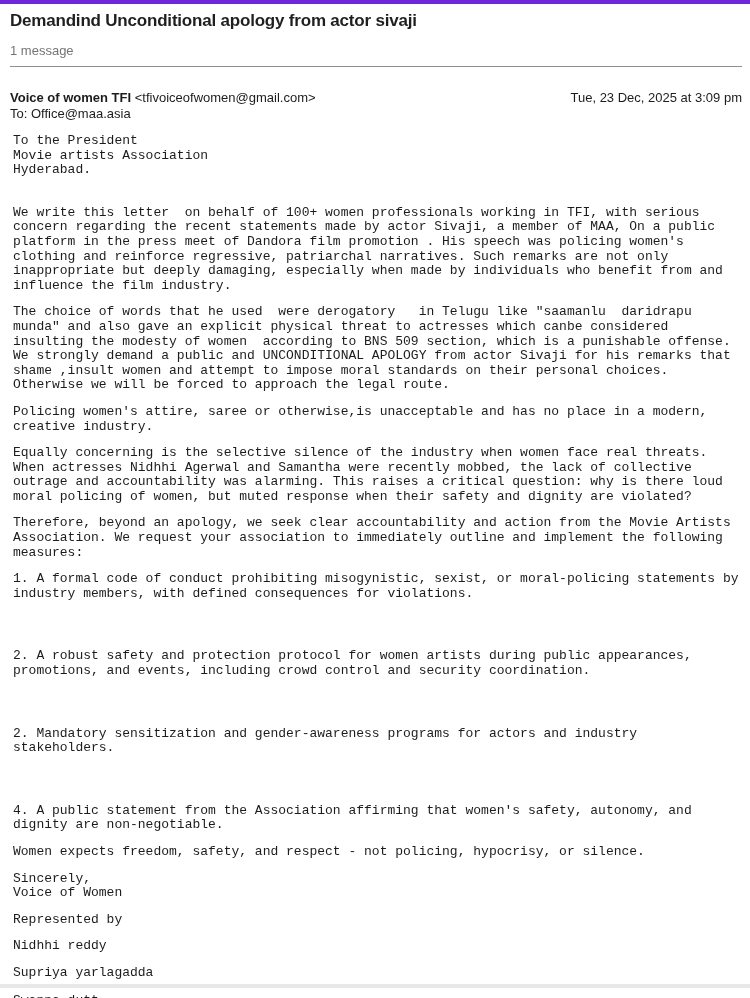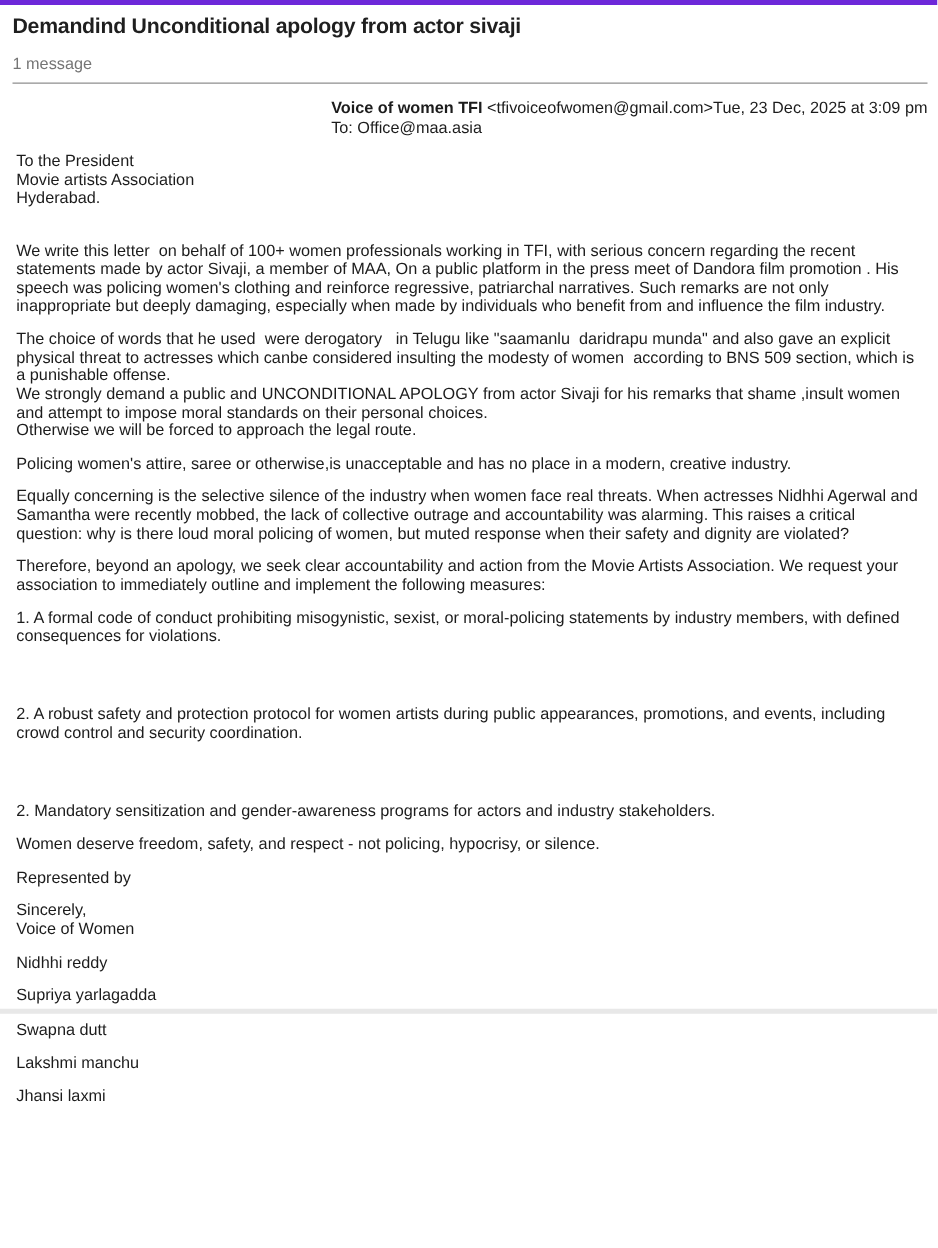--- a/index.html
+++ b/index.html
@@ -29,37 +29,38 @@
     line-height: 15px;
     color: #757575;
   }
   .hdr-divider {
     border: none;
     border-top: 1px solid #8f8f8f;
     margin: 8px 0 0 0;
   }
   .sender-row {
     display: flex;
-    justify-content: flex-end;
+    justify-content: space-between;
     align-items: flex-start;
-    margin-top: 11px;
+    margin-top: 23px;
     font-size: 13px;
     line-height: 15.5px;
   }
   .sender-name { font-weight: 700; }
   .date { white-space: nowrap; }
   
   .body {
     padding: 0 10px 0 13px;
     font-size: 13px;
     line-height: 14.6px;
   }
   .body p {
     margin: 12px 0 0 0;
     white-space: pre-wrap;
+    font-family: Liberation Mono, monospace;
   }
   .body p.first { margin-top: 13px; }
   .body p.gap-xl  { margin-top: 28px; }
   .body p.gap-xxl { margin-top: 48px; }
   .seam {
     height: 4px;
     background: #e8e8e8;
     margin: 3px -13px 2px -13px; 
   }
 </style>
@@ -88,24 +89,25 @@
     <p class="gap-xl">We write this letter  on behalf of 100+ women professionals working in TFI, with serious concern regarding the recent statements made by actor Sivaji, a member of MAA, On a public platform in the press meet of Dandora film promotion . His speech was policing women's clothing and reinforce regressive, patriarchal narratives. Such remarks are not only inappropriate but deeply damaging, especially when made by individuals who benefit from and influence the film industry.</p>
     <p>The choice of words that he used  were derogatory   in Telugu like "saamanlu  daridrapu munda" and also gave an explicit physical threat to actresses which canbe considered insulting the modesty of women  according to BNS 509 section, which is a punishable offense.
 We strongly demand a public and UNCONDITIONAL APOLOGY from actor Sivaji for his remarks that shame ,insult women and attempt to impose moral standards on their personal choices.
 Otherwise we will be forced to approach the legal route.</p>
     <p>Policing women's attire, saree or otherwise,is unacceptable and has no place in a modern, creative industry.</p>
     <p>Equally concerning is the selective silence of the industry when women face real threats. When actresses Nidhhi Agerwal and Samantha were recently mobbed, the lack of collective outrage and accountability was alarming. This raises a critical question: why is there loud moral policing of women, but muted response when their safety and dignity are violated?</p>
     <p>Therefore, beyond an apology, we seek clear accountability and action from the Movie Artists Association. We request your association to immediately outline and implement the following measures:</p>
     <p>1. A formal code of conduct prohibiting misogynistic, sexist, or moral-policing statements by industry members, with defined consequences for violations.</p>
     <p class="gap-xxl">2. A robust safety and protection protocol for women artists during public appearances, promotions, and events, including crowd control and security coordination.</p>
     <p class="gap-xxl">2. Mandatory sensitization and gender-awareness programs for actors and industry stakeholders.</p>
-    <p>Women deserve freedom, safety, and respect - not policing, hypocrisy, or silence.</p>
-    <p>Represented by</p>
+    <p class="gap-xxl">4. A public statement from the Association affirming that women's safety, autonomy, and dignity are non-negotiable.</p>
+    <p>Women expects freedom, safety, and respect - not policing, hypocrisy, or silence.</p>
     <p>Sincerely,
 Voice of Women</p>
+    <p>Represented by</p>
     <p>Nidhhi reddy</p>
     <p>Supriya yarlagadda</p>
     <div class="seam"></div>
     <p style="margin-top:6px">Swapna dutt</p>
     <p>Lakshmi manchu</p>
     <p>Jhansi laxmi</p>
   </div>
 
 </div>
 

